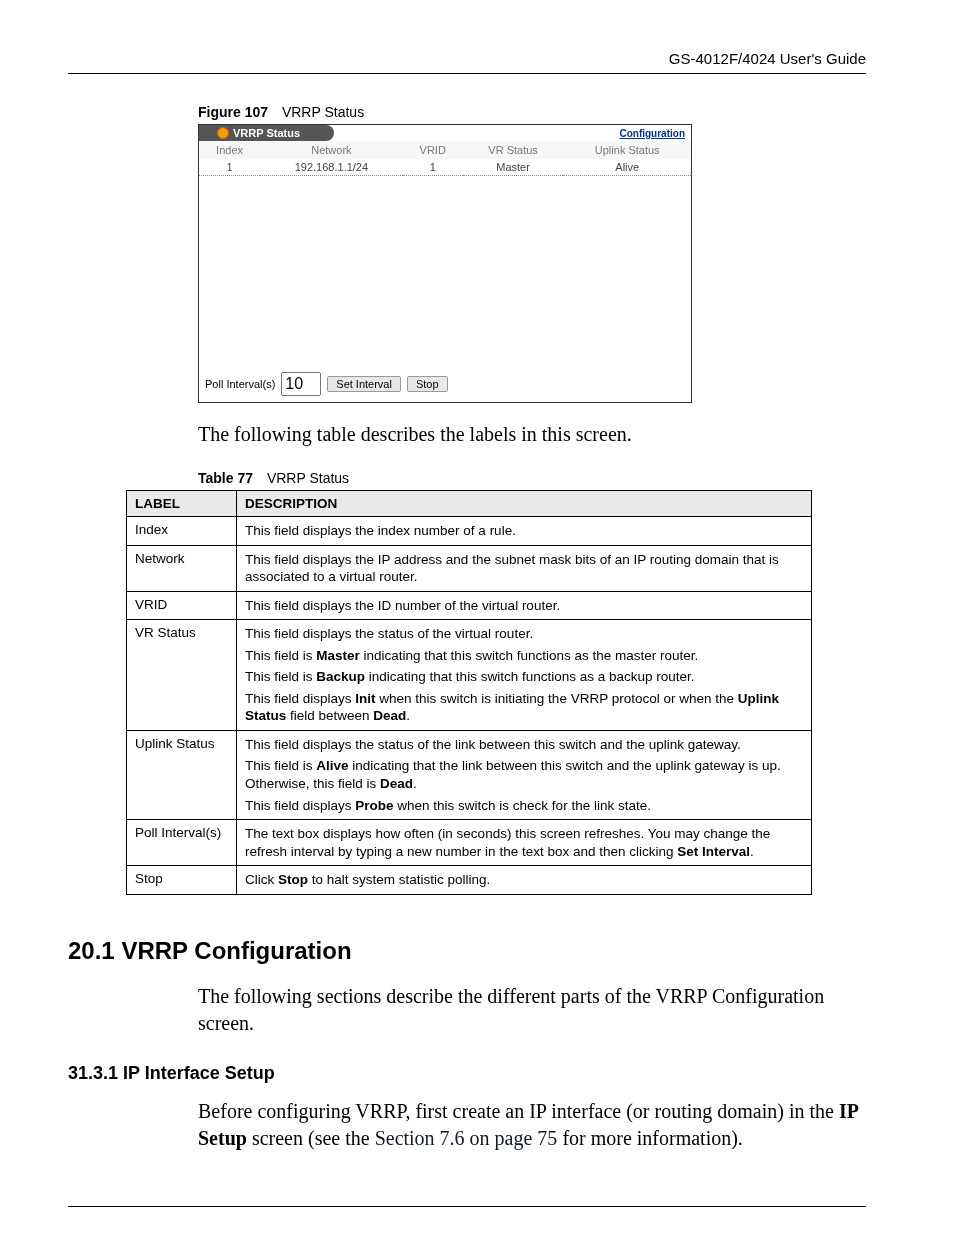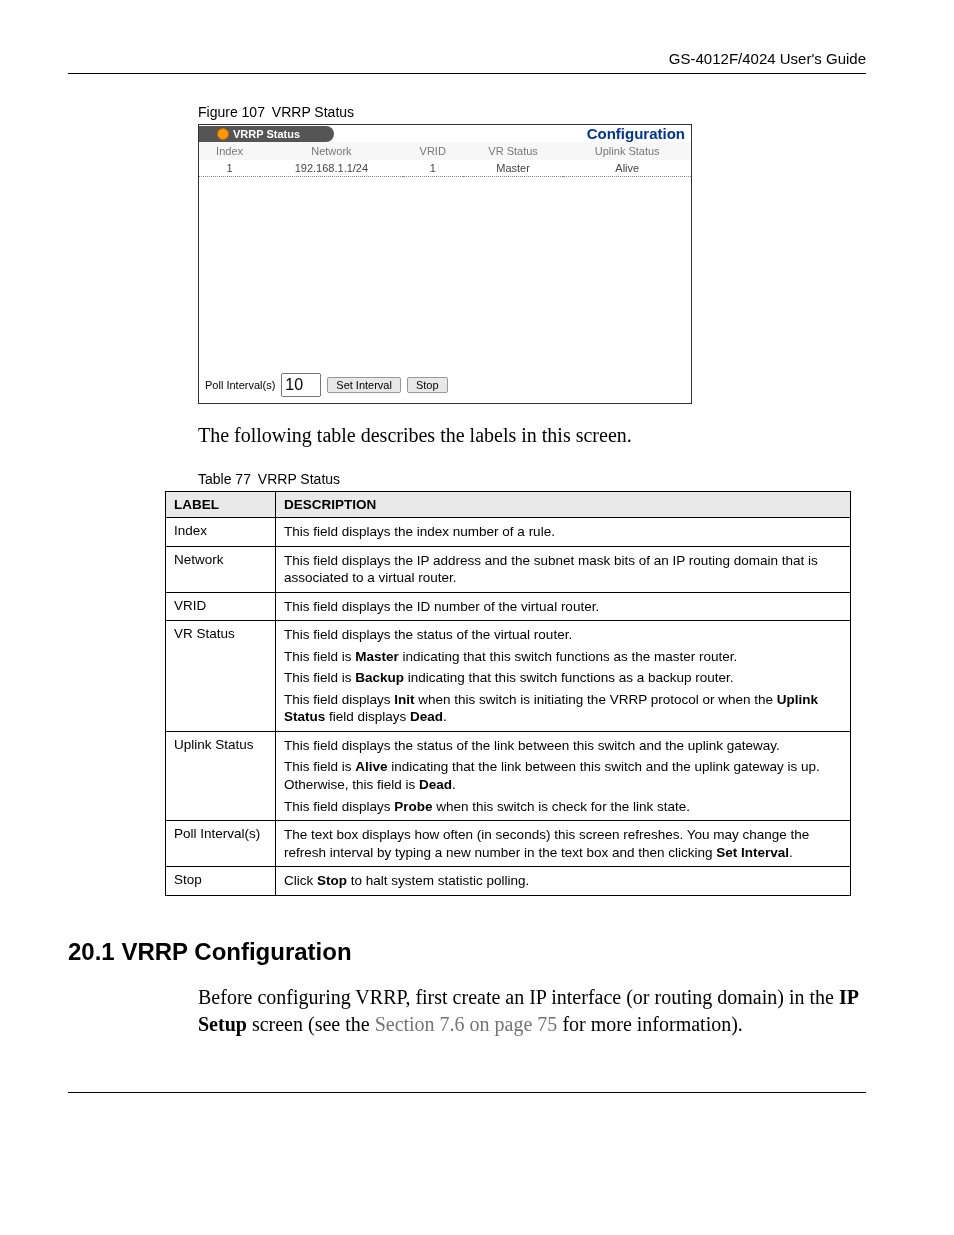--- a/index.html
+++ b/index.html
@@ -24,22 +24,22 @@
     border: none;
     border-top: 1.5px solid #000;
     margin: 0 0 30px 0;
   }
   .figure-caption, .table-caption {
     margin-left: 130px;
     font-size: 14px;
     margin-bottom: 4px;
   }
   .figure-caption .fignum, .table-caption .tabnum {
-    font-weight: normal;
-    margin-right: 3px;
+    font-weight: bold;
+    margin-right: 10px;
   }
   
   .screenshot {
     margin-left: 130px;
     width: 494px;
     border: 1px solid #333;
     background: #fff;
     font-size: 11px;
   }
   .ss-titlebar {
@@ -66,22 +66,23 @@
     align-items: center;
     gap: 4px;
   }
   .tab-dot {
     width: 12px; height: 12px; border-radius: 50%;
     background: #f90; border: 1px solid #c60;
     display: inline-block;
   }
   .config-link {
     color: #003399;
-    font-weight: bold;
-    font-size: 15px;
+    text-decoration: underline;
+    font-weight: bold;
+    font-size: 10px;
     padding-right: 6px;
   }
   .ss-table {
     width: 100%;
     border-collapse: collapse;
   }
   .ss-table th {
     color: #777;
     font-weight: normal;
     font-size: 11px;
@@ -122,21 +123,21 @@
   .body-text {
     margin-left: 130px;
     font-family: Liberation Serif, serif;
     font-size: 20px;
     margin-top: 18px;
     margin-bottom: 22px;
     line-height: 1.35;
   }
   
   .desc-table {
-    margin-left: 97px;
+    margin-left: 58px;
     width: 686px;
     border-collapse: collapse;
     font-size: 13.5px;
   }
   .desc-table th, .desc-table td {
     border: 1px solid #000;
     padding: 5px 8px;
     vertical-align: top;
     text-align: left;
   }
@@ -153,21 +154,21 @@
     font-size: 24px;
     font-weight: bold;
     margin: 42px 0 18px 0;
   }
   h3.subsec {
     font-size: 18px;
     font-weight: bold;
     margin: 26px 0 14px 0;
     margin-left: 0;
   }
-  .link-blue { color: #737373; }
+  .link-blue { color: #0f172a; }
   .footer-area {
     margin-top: 54px;
   }
   .hr-bot {
     border: none;
     border-top: 1.5px solid #000;
     margin: 0 0 4px 0;
   }
   .footer-row {
     display: flex;
@@ -259,21 +260,21 @@
         <td>
             <p>This field displays the ID number of the virtual router.</p>
           </td>
       </tr>
       <tr>
         <td>VR Status</td>
         <td>
           <p>This field displays the status of the virtual router.</p>
           <p><span>This field is </span><span class="b">Master</span><span> indicating that this switch functions as the master router.</span></p>
           <p><span>This field is </span><span class="b">Backup</span><span> indicating that this switch functions as a backup router.</span></p>
-          <p><span>This field displays </span><span class="b">Init</span><span> when this switch is initiating the VRRP protocol or when the </span><span class="b">Uplink Status</span><span> field displays </span><span class="b">Dead</span><span>.</span></p>
+          <p><span>This field displays </span><span class="b">Init</span><span> when this switch is initiating the VRRP protocol or when the </span><span class="b">Uplink Status</span><span> field between </span><span class="b">Dead</span><span>.</span></p>
         </td>
       </tr>
       <tr>
         <td>Uplink Status</td>
         <td>
           <p>This field displays the status of the link between this switch and the uplink gateway.</p>
           <p><span>This field is </span><span class="b">Alive</span><span> indicating that the link between this switch and the uplink gateway is up. Otherwise, this field is </span><span class="b">Dead</span><span>.</span></p>
           <p><span>This field displays </span><span class="b">Probe</span><span> when this switch is check for the link state.</span></p>
         </td>
       </tr>
@@ -286,21 +287,23 @@
       <tr>
         <td>Stop</td>
         <td>
           <p><span>Click </span><span class="b">Stop</span><span> to halt system statistic polling.</span></p>
         </td>
       </tr>
     </tbody>
   </table>
 
   <h2 class="sec">20.1  VRRP Configuration</h2>
-
+  <div class="body-text" style="margin-top:0;">The following sections describe the different parts of the VRRP Configuration screen.</div>
+
+  <h3 class="subsec">31.3.1  IP Interface Setup</h3>
   <div class="body-text" style="margin-top:0;">
     <span>Before configuring VRRP, first create an IP interface (or routing domain) in the </span><span class="b">IP Setup</span><span> screen (see the </span><span class="link-blue">Section 7.6 on page 75</span><span> for more information).</span>
   </div>
 
   <div class="footer-area">
     <hr class="hr-bot">
   </div>
 
 </div>
 

